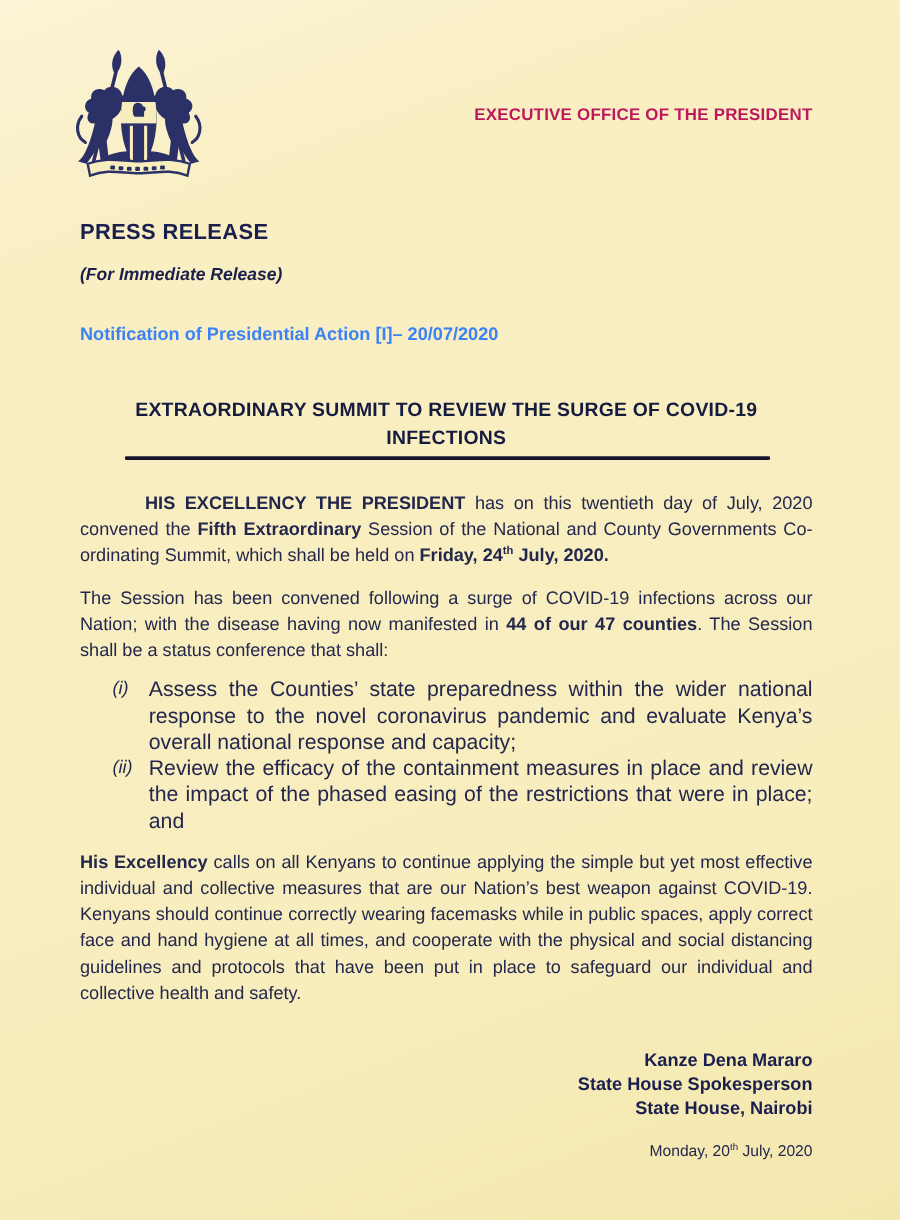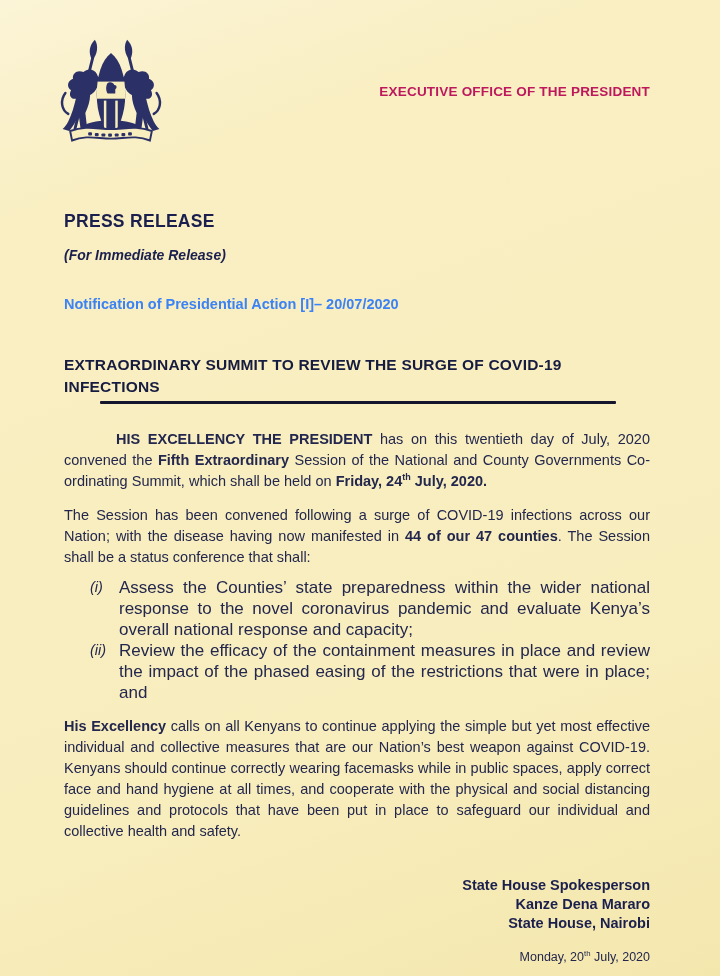--- a/index.html
+++ b/index.html
@@ -24,42 +24,42 @@
   }
   .office-line {
     padding-top: 84px;
     text-align: right;
     font-size: 13.5px;
     font-weight: 700;
     letter-spacing: 0.2px;
     color: #be185d;
   }
   .press-release {
-    margin-top: 112px;
+    margin-top: 76px;
     font-size: 17.5px;
     font-weight: 700;
     letter-spacing: 0.3px;
     color: #1a1f4e;
   }
   .immediate {
     margin-top: 15px;
     font-size: 14px;
     font-weight: 700;
     font-style: italic;
     color: #1a1f4e;
   }
   .notification {
     margin-top: 33px;
     font-size: 14.5px;
     font-weight: 700;
     color: #3b82f6;
   }
   .doc-title {
     margin-top: 42px;
-    text-align: left;
+    text-align: center;
     font-size: 15.5px;
     font-weight: 700;
     line-height: 22px;
     color: #161b40;
     letter-spacing: 0.2px;
   }
   .title-rule {
     height: 3px;
     background: #15152e;
     margin: 3px 34px 0 36px;
@@ -176,20 +176,20 @@
     </div>
     <div class="list-row">
       <div class="list-marker">(ii)</div>
       <div class="list-text">Review the efficacy of the containment measures in place and review the impact of the phased easing of the restrictions that were in place; and</div>
     </div>
   </div>
 
   <div class="para"><span class="seg-b">His Excellency</span><span> calls on all Kenyans to continue applying the simple but yet most effective individual and collective measures that are our Nation’s best weapon against COVID-19. Kenyans should continue correctly wearing facemasks while in public spaces, apply correct face and hand hygiene at all times, and cooperate with the physical and social distancing guidelines and protocols that have been put in place to safeguard our individual and collective health and safety.</span></div>
 
   <div class="signature">
+    <div>Kanze Dena Mararo</div>
     <div>State House Spokesperson</div>
-    <div>Kanze Dena Mararo</div>
     <div>State House, Nairobi</div>
   </div>
 
   <div class="dateline"><span>Monday, 20</span><sup>th</sup><span> July, 2020</span></div>
 
 </div>
 
 </body></html>

